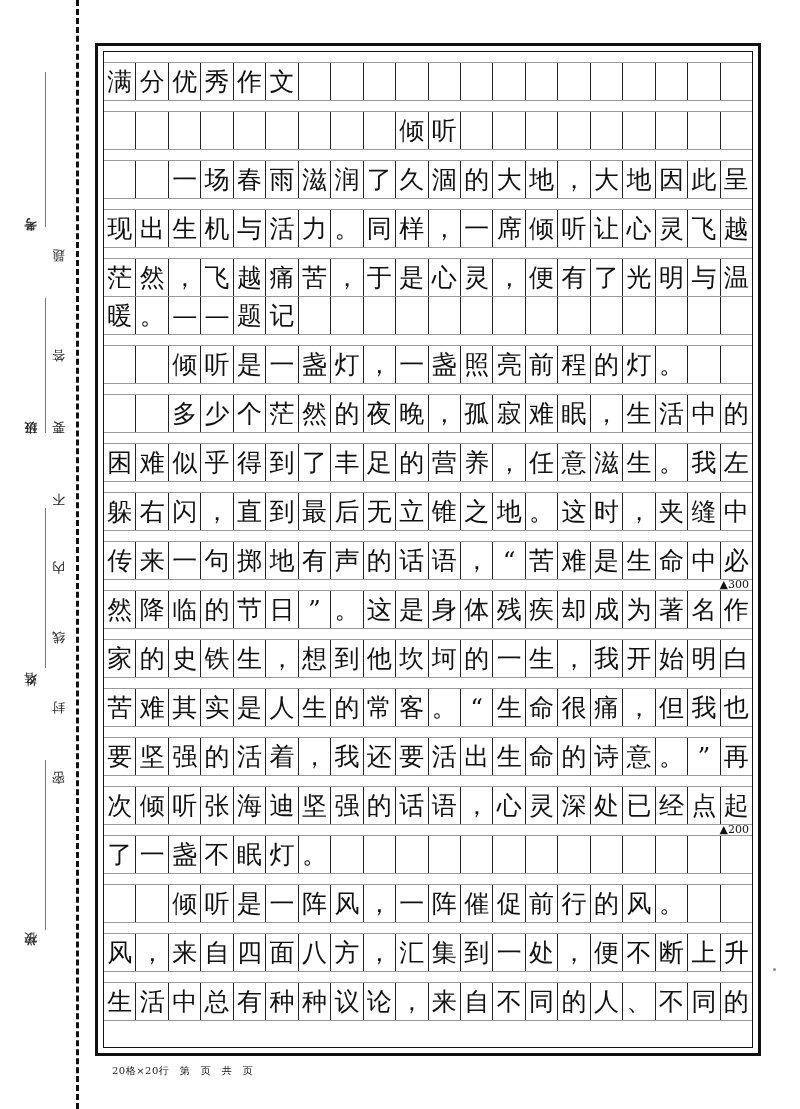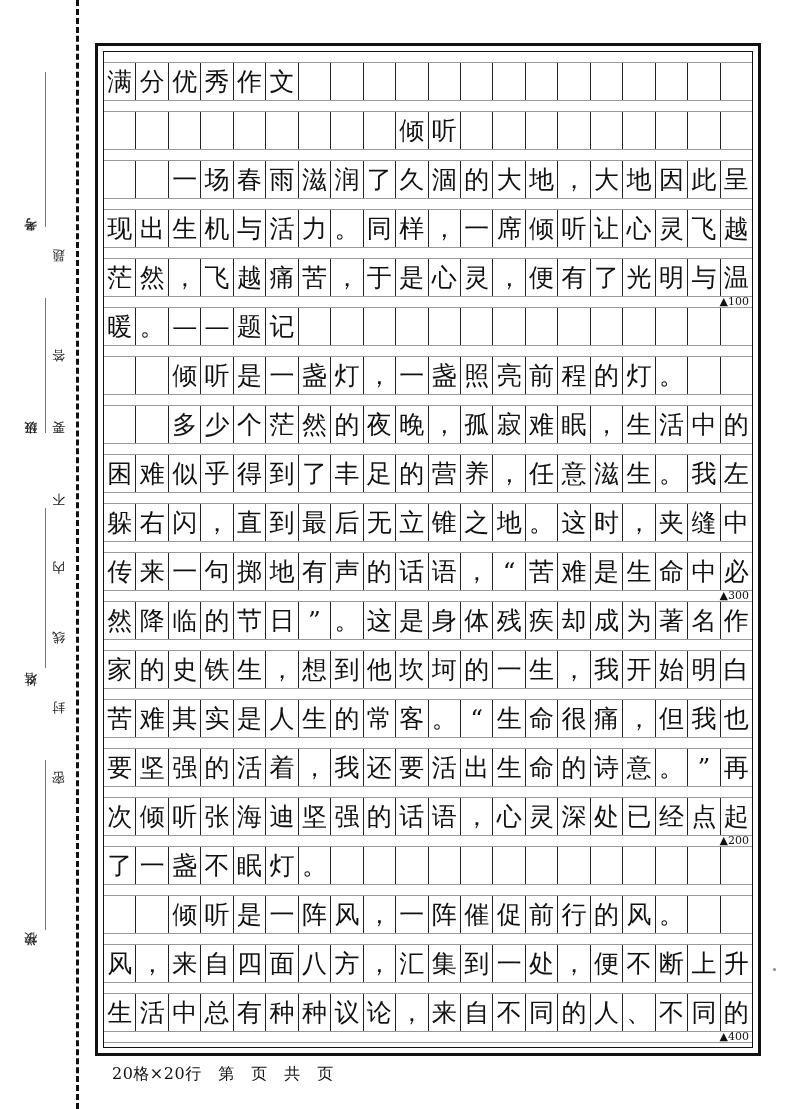--- a/index.html
+++ b/index.html
@@ -136,21 +136,21 @@
     font-family: "DejaVu Serif", "Liberation Serif", serif;
     white-space: nowrap;
     letter-spacing: 0px;
   }
 
   
   .footer {
     position: absolute;
     left: 112px;
     top: 1064px;
-    font-size: 16px;
+    font-size: 10px;
     color: #111;
     font-family: "DejaVu Serif", "Liberation Serif", serif;
     white-space: pre;
     letter-spacing: 0.5px;
   }
 
   
   .edge-dot {
     position: absolute;
     right: 24px;
@@ -298,23 +298,20 @@
             <div class="cell">心</div>
             <div class="cell">灵</div>
             <div class="cell">，</div>
             <div class="cell">便</div>
             <div class="cell">有</div>
             <div class="cell">了</div>
             <div class="cell">光</div>
             <div class="cell">明</div>
             <div class="cell">与</div>
             <div class="cell">温</div>
-          </div>
-          <div class="spacer-row">
-            <span class="count-marker">▲100</span>
           </div>
           <div class="cell-row">
             <div class="cell">暖</div>
             <div class="cell">。</div>
             <div class="cell">—</div>
             <div class="cell">—</div>
             <div class="cell">题</div>
             <div class="cell">记</div>
             <div class="cell empty"></div>
             <div class="cell empty"></div>
@@ -650,23 +647,20 @@
             <div class="cell">自</div>
             <div class="cell">不</div>
             <div class="cell">同</div>
             <div class="cell">的</div>
             <div class="cell">人</div>
             <div class="cell">、</div>
             <div class="cell">不</div>
             <div class="cell">同</div>
             <div class="cell">的</div>
           </div>
-          <div class="spacer-row">
-            <span class="count-marker">▲400</span>
-          </div>
         </div>
     </div>
   </div>
 
   <div class="edge-dot"></div>
 
   <div class="footer">20格×20行　第　页　共　页</div>
 </div>
 
 </body></html>

